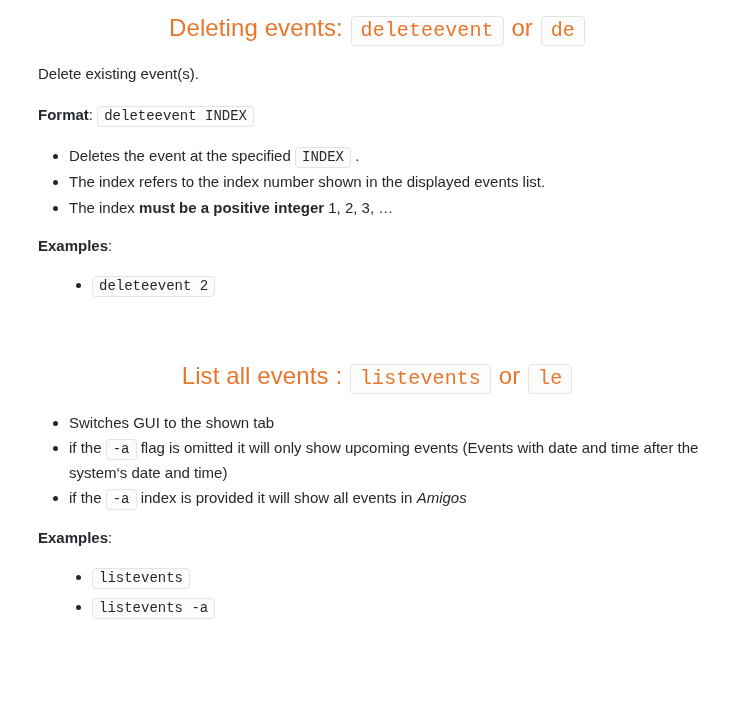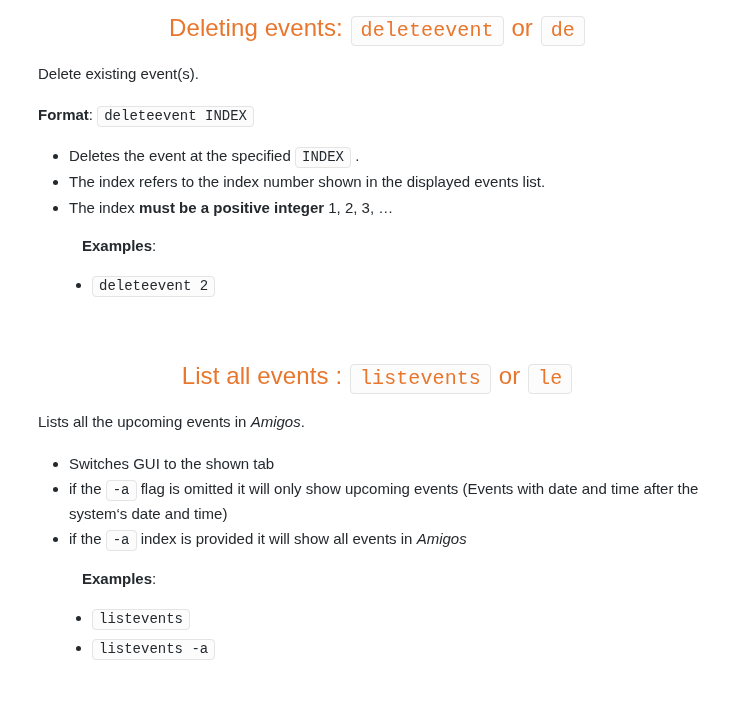--- a/index.html
+++ b/index.html
@@ -45,21 +45,21 @@
     color: var(--accent);
     padding: 2px 9px 3px 9px;
     margin: 0 1px;
   }
   p {
     font-size: 15px;
     line-height: 1.4;
     margin: 0 0 20px 0;
   }
   p.format-line { margin-bottom: 17px; }
-  p.label-line { margin-bottom: 18px; margin-left: 44px; }
+  p.label-line { margin-bottom: 18px; }
   strong { font-weight: 700; text-align: right; }
   em { font-style: italic; }
   ul {
     margin: 0 0 16px 0;
     padding-left: 31px;
   }
   li {
     font-size: 15px;
     line-height: 1.55;
     margin-bottom: 2px;
@@ -87,21 +87,20 @@
     <p class="label-line"><strong>Examples</strong><span>:</span></p>
 
     <ul class="examples-list">
         <li><code class="code">deleteevent 2</code></li>
       </ul>
   </section>
 
   <section class="spaced">
     <h2><span>List all events : </span><code class="code">listevents</code><span> or </span><code class="code">le</code></h2>
 
-    <p><span>Lists all the upcoming events in </span><em>Amigos</em><span>.</span></p>
 
 
     <ul>
         <li><span>Switches GUI to the shown tab</span></li>
         <li><span>if the </span><code class="code">-a</code><span> flag is omitted it will only show upcoming events (Events with date and time after the system‘s date and time)</span></li>
         <li><span>if the </span><code class="code">-a</code><span> index is provided it will show all events in </span><em>Amigos</em></li>
       </ul>
 
     <p class="label-line"><strong>Examples</strong><span>:</span></p>
 

